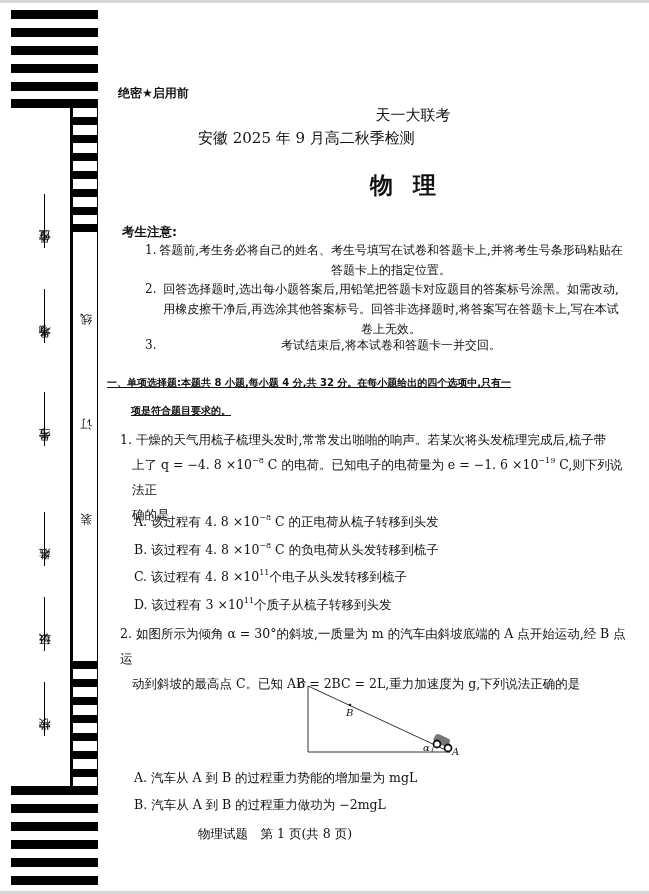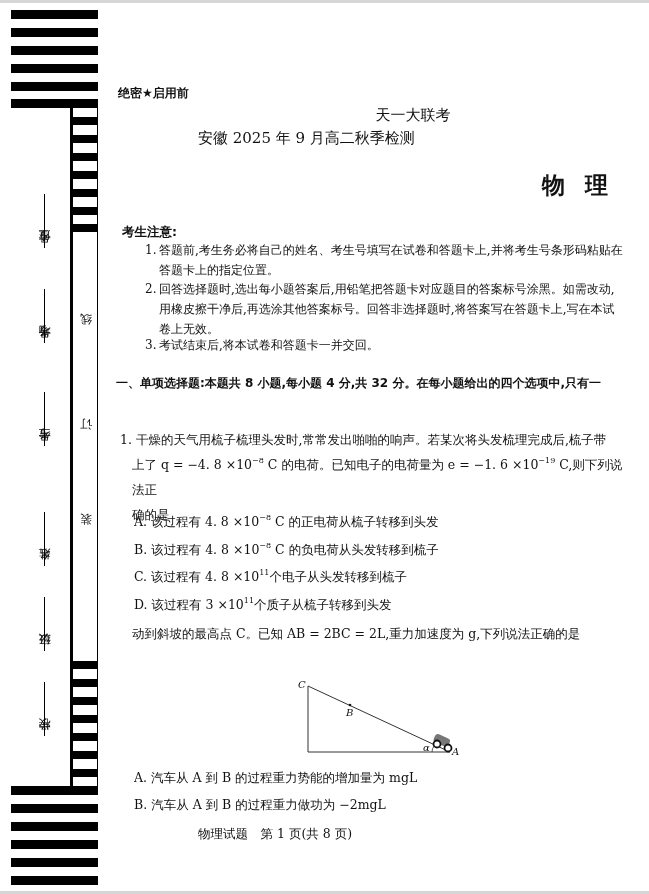--- a/index.html
+++ b/index.html
@@ -14,26 +14,26 @@
     .gutter-outer { position: absolute; left: 97px; top: 107px; width: 1px; height: 680px; background: #000; }
     .field { position: absolute; left: 30px; width: 30px; writing-mode: vertical-rl; transform: rotate(180deg);
              font-family: "DejaVu Sans", "Liberation Sans", sans-serif; font-size: 12px; display: flex; align-items: center; }
     .field .line { display: inline-block; width: 1px; height: 54px; background: #000; margin-top: 4px; }
     .field .lbl { white-space: nowrap; }
     .bindmark { position: absolute; left: 78px; width: 16px; font-family: "DejaVu Sans", "Liberation Sans", sans-serif;
                 font-size: 12px; writing-mode: vertical-rl; transform: rotate(180deg); text-align: center; }
     .secret { position: absolute; left: 118px; top: 69px; font-family: "DejaVu Sans", "Liberation Sans", sans-serif; font-size: 12px; font-weight: bold; margin-top: 16px; }
     .title1 { position: absolute; left: 118px; width: 510px; text-align: center; top: 106px; font-size: 15px; padding-left: 80px; box-sizing: border-box; }
     .title2 { position: absolute; left: 118px; width: 510px; text-align: left; top: 129px; font-size: 15px; padding-left: 80px; box-sizing: border-box; }
-    .subject { position: absolute; left: 118px; width: 510px; text-align: right; top: 170px; font-size: 23px; font-weight: bold; font-family: "DejaVu Sans", "Liberation Sans", sans-serif; padding-left: 80px; box-sizing: border-box; letter-spacing: 20px; }
+    .subject { position: absolute; left: 118px; width: 510px; text-align: center; top: 170px; font-size: 23px; font-weight: bold; font-family: "DejaVu Sans", "Liberation Sans", sans-serif; padding-left: 80px; box-sizing: border-box; letter-spacing: 20px; }
     .notice-title { position: absolute; left: 122px; top: 224px; font-size: 12.5px; font-weight: bold; font-family: "DejaVu Sans", "Liberation Sans", sans-serif; }
     .notice { position: absolute; left: 145px; width: 478px; font-size: 12px; line-height: 20px; }
     .notice .num { position: absolute; left: 0; }
-    .notice .txt { display: block; padding-left: 14px; }
-    .section { position: absolute; left: 116px; width: 512px; font-size: 12px; font-weight: bold; font-family: "DejaVu Sans", "Liberation Sans", sans-serif; line-height: 28px; }
+    .notice .txt { display: block; padding-left: 14px; text-align: center; }
+    .section { position: absolute; left: 107px; width: 512px; font-size: 10px; font-weight: bold; font-family: "DejaVu Sans", "Liberation Sans", sans-serif; line-height: 28px; text-decoration: underline; }
     .q { position: absolute; left: 120px; width: 508px; font-size: 12.5px; line-height: 25px; }
     .opt { position: absolute; left: 134px; font-size: 12.5px; line-height: 20px; white-space: nowrap; }
     sup { font-size: 8px; vertical-align: 6px; line-height: 0; }
     .footer { position: absolute; left: 118px; width: 510px; top: 826px; text-align: left; font-size: 12.5px; padding-left: 80px; box-sizing: border-box; }
     .diagram { position: absolute; left: 296px; top: 678px; }
   </style>
 </head>
 <body>
 
 <div class="topbar"></div>
@@ -115,20 +115,21 @@
   <span class="num">2.</span>
   <span class="txt">回答选择题时,选出每小题答案后,用铅笔把答题卡对应题目的答案标号涂黑。如需改动,用橡皮擦干净后,再选涂其他答案标号。回答非选择题时,将答案写在答题卡上,写在本试卷上无效。</span>
 </div>
 <div class="notice" style="top:335px">
   <span class="num">3.</span>
   <span class="txt">考试结束后,将本试卷和答题卡一并交回。</span>
 </div>
 
 <div class="section" style="top:369px">
   <div>一、单项选择题:本题共 8 小题,每小题 4 分,共 32 分。在每小题给出的四个选项中,只有一</div>
+  <div style="padding-left:24px">项是符合题目要求的。</div>
 </div>
 
 <div class="q" style="top:427px">
   <div><span>1.</span> <span>干燥的天气用梳子梳理头发时,常常发出啪啪的响声。若某次将头发梳理完成后,梳子带</span></div>
   <div style="padding-left:12px"><span>上了 q = −4. 8 ×10</span><sup>−8</sup><span> C 的电荷。已知电子的电荷量为 e = −1. 6 ×10</span><sup>−19</sup><span> C,则下列说法正</span></div>
   <div style="padding-left:12px">确的是</div>
 </div>
 
 <div class="opt" style="top:512px">
   <span>A.</span> <span>该过程有 4. 8 ×10</span><sup>−8</sup><span> C 的正电荷从梳子转移到头发</span>
@@ -137,20 +138,21 @@
   <span>B.</span> <span>该过程有 4. 8 ×10</span><sup>−8</sup><span> C 的负电荷从头发转移到梳子</span>
 </div>
 <div class="opt" style="top:567px">
   <span>C.</span> <span>该过程有 4. 8 ×10</span><sup>11</sup><span>个电子从头发转移到梳子</span>
 </div>
 <div class="opt" style="top:595px">
   <span>D.</span> <span>该过程有 3 ×10</span><sup>11</sup><span>个质子从梳子转移到头发</span>
 </div>
 
 <div class="q" style="top:621px">
+  <div><span>2.</span> <span>如图所示为倾角 α = 30°的斜坡,一质量为 m 的汽车由斜坡底端的 A 点开始运动,经 B 点运</span></div>
   <div style="padding-left:12px">动到斜坡的最高点 C。已知 AB = 2BC = 2L,重力加速度为 g,下列说法正确的是</div>
 </div>
 
 <div class="diagram">
   <svg width="170" height="78" viewBox="0 0 170 78">
     <line x1="12" y1="8" x2="12" y2="74" stroke="#333" stroke-width="1"></line>
     <line x1="12" y1="74" x2="154" y2="74" stroke="#333" stroke-width="1"></line>
     <line x1="12" y1="8" x2="154" y2="74" stroke="#333" stroke-width="1"></line>
     <circle cx="54" cy="27" r="1.3" fill="#111"></circle>
     <path d="M 136 74 A 10 10 0 0 1 138 68" fill="none" stroke="#333" stroke-width="0.8"></path>

